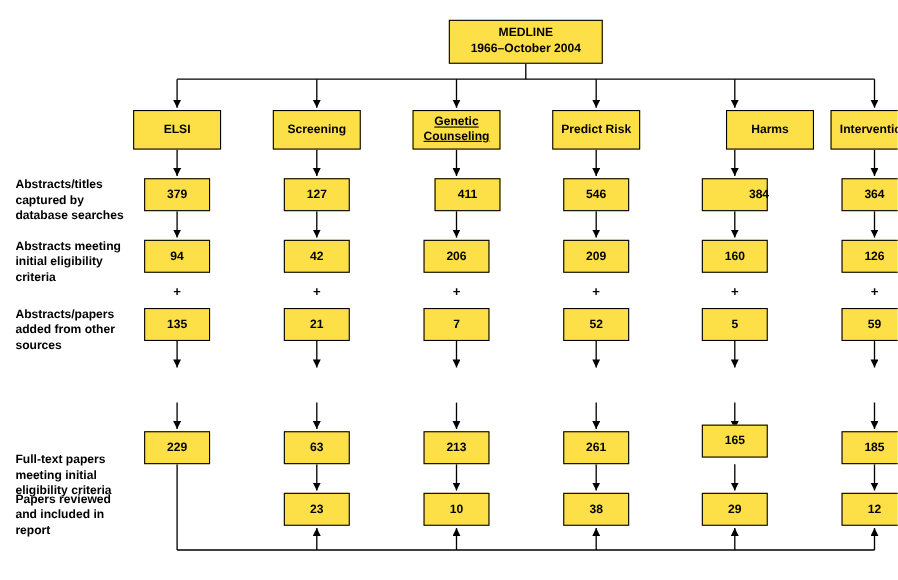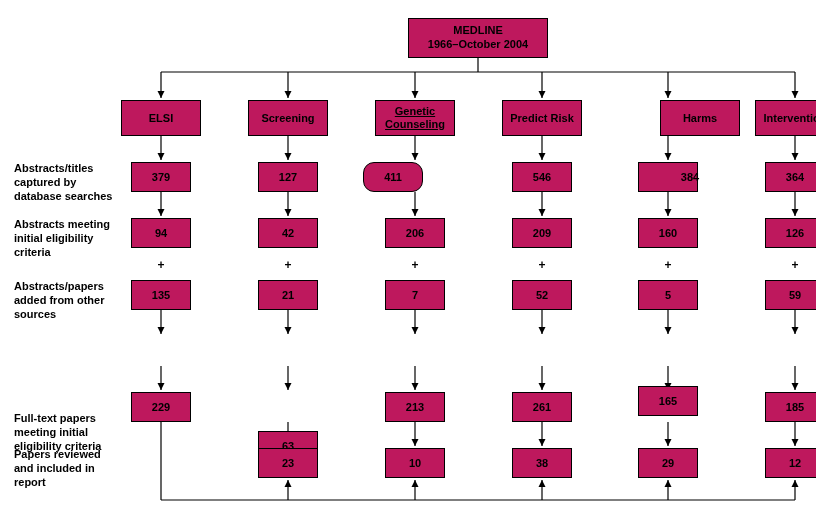--- a/index.html
+++ b/index.html
@@ -11,21 +11,21 @@
     font-size: 11px;
     color: #000;
     width: 816px;
     height: 527px;
     overflow: hidden;
     position: relative;
   }
   .box {
     position: absolute;
     border: 1.5px solid #000;
-    background: #be185d;
+    background: #fde047;
     display: flex;
     align-items: center;
     justify-content: center;
     text-align: center;
     font-weight: bold;
   }
   .box-top {
     width: 140px;
     height: 40px;
     font-size: 11px;
@@ -137,25 +137,25 @@
     <div class="box box-cat" style="left: 121px; top: 100px;">ELSI</div>
     <div class="box box-num" style="left: 131px; top: 162px;">379</div>
     <div class="box box-num" style="left: 131px; top: 218px;">94</div>
     <div class="box box-num" style="left: 131px; top: 280px;">135</div>
     <div class="box box-num" style="left: 131px; top: 392px;">229</div>
     <div class="plus" style="left: 155px; top: 258px;">+</div>
     <div class="box box-cat" style="left: 248px; top: 100px;">Screening</div>
     <div class="box box-num" style="left: 258px; top: 162px;">127</div>
     <div class="box box-num" style="left: 258px; top: 218px;">42</div>
     <div class="box box-num" style="left: 258px; top: 280px;">21</div>
-    <div class="box box-num" style="left: 258px; top: 392px; margin-top: 39px;">63</div>
+    <div class="box box-num" style="left: 258px; top: 392px;">63</div>
     <div class="box box-num" style="left: 258px; top: 448px;">23</div>
     <div class="plus" style="left: 282px; top: 258px;">+</div>
     <div class="box box-cat" style="left: 375px; top: 100px; text-decoration: underline;">Genetic Counseling</div>
-    <div class="box box-num" style="left: 363px; top: 162px; border-radius: 11px;">411</div>
+    <div class="box box-num" style="left: 395px; top: 162px;">411</div>
     <div class="box box-num" style="left: 385px; top: 218px;">206</div>
     <div class="box box-num" style="left: 385px; top: 280px;">7</div>
     <div class="box box-num" style="left: 385px; top: 392px;">213</div>
     <div class="box box-num" style="left: 385px; top: 448px;">10</div>
     <div class="plus" style="left: 409px; top: 258px;">+</div>
     <div class="box box-cat" style="left: 502px; top: 100px;">Predict Risk</div>
     <div class="box box-num" style="left: 512px; top: 162px;">546</div>
     <div class="box box-num" style="left: 512px; top: 218px;">209</div>
     <div class="box box-num" style="left: 512px; top: 280px;">52</div>
     <div class="box box-num" style="left: 512px; top: 392px;">261</div>

